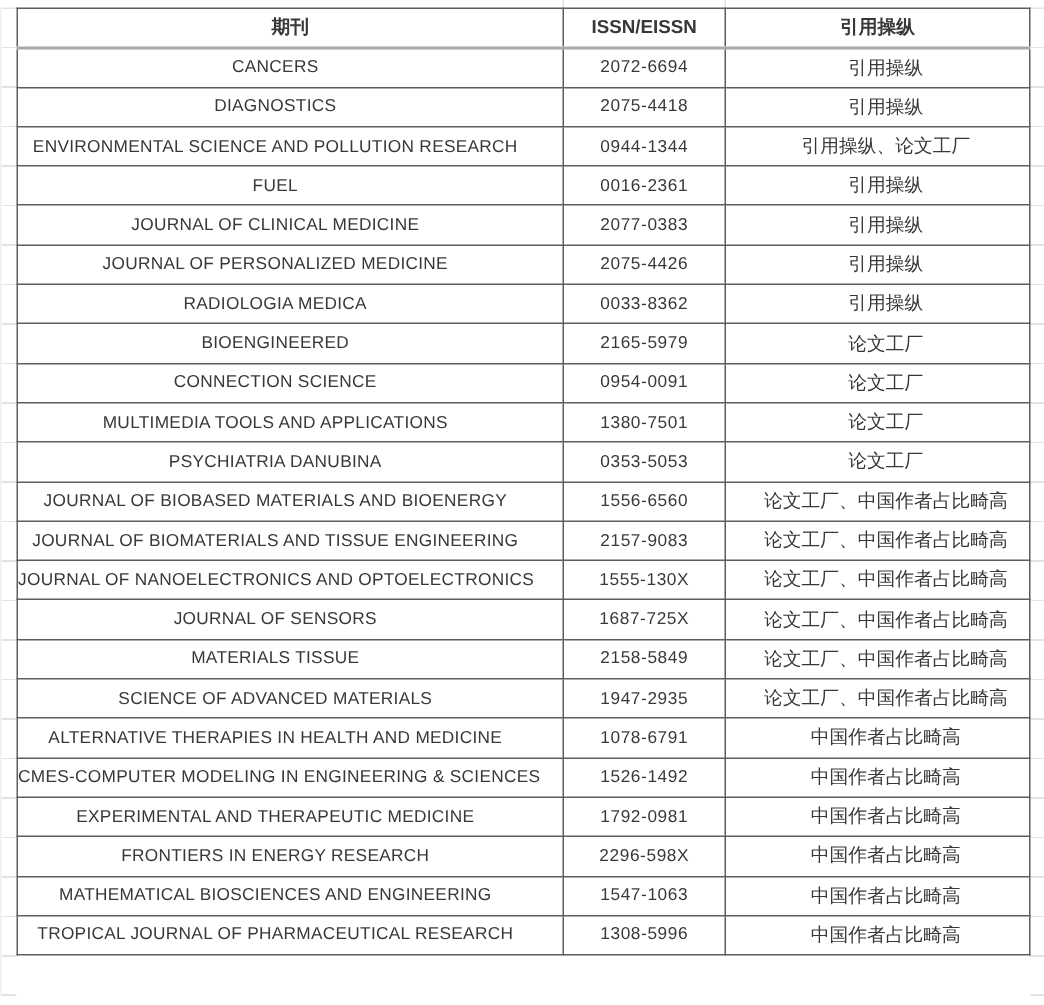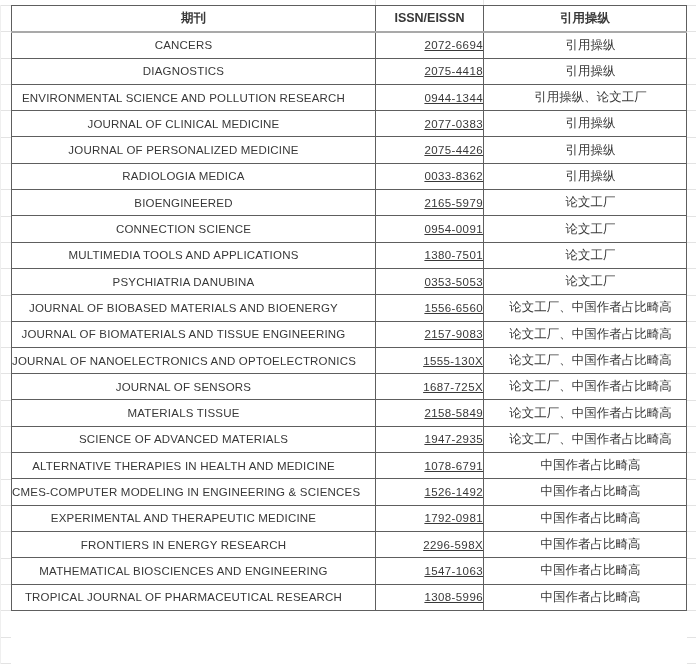--- a/index.html
+++ b/index.html
@@ -39,21 +39,21 @@
   .warn-table th,.warn-table td{
     border:1px solid var(--border-color);
     height:26.3px;vertical-align:middle;
     white-space:nowrap;overflow:hidden;
   }
   .warn-table thead th{
     font-size:12.5px;font-weight:bold;text-align:center;
     border-bottom:2px solid var(--header-divider);
   }
   td.c-journal{text-align:center;padding-right:20px;font-size:11.5px;letter-spacing:.2px;}
-  td.c-issn{text-align:right;font-size:11.5px;letter-spacing:.4px;text-decoration:underline;}
+  td.c-issn{text-align:center;font-size:11.5px;letter-spacing:.4px;}
   td.c-reason{text-align:center;padding-left:11px;font-size:12.5px;}
 </style>
 </head>
 <body>
 
 <div class="page">
   <div class="gridstub left"></div>
   <div class="gridstub right"></div>
   <div class="colstub col1"></div>
   <div class="colstub col2"></div>
@@ -79,20 +79,25 @@
         </tr>
         <tr>
           <td class="c-journal">DIAGNOSTICS</td>
           <td class="c-issn">2075-4418</td>
           <td class="c-reason">引用操纵</td>
         </tr>
         <tr>
           <td class="c-journal">ENVIRONMENTAL SCIENCE AND POLLUTION RESEARCH</td>
           <td class="c-issn">0944-1344</td>
           <td class="c-reason">引用操纵、论文工厂</td>
+        </tr>
+        <tr>
+          <td class="c-journal">FUEL</td>
+          <td class="c-issn">0016-2361</td>
+          <td class="c-reason">引用操纵</td>
         </tr>
         <tr>
           <td class="c-journal">JOURNAL OF CLINICAL MEDICINE</td>
           <td class="c-issn">2077-0383</td>
           <td class="c-reason">引用操纵</td>
         </tr>
         <tr>
           <td class="c-journal">JOURNAL OF PERSONALIZED MEDICINE</td>
           <td class="c-issn">2075-4426</td>
           <td class="c-reason">引用操纵</td>

